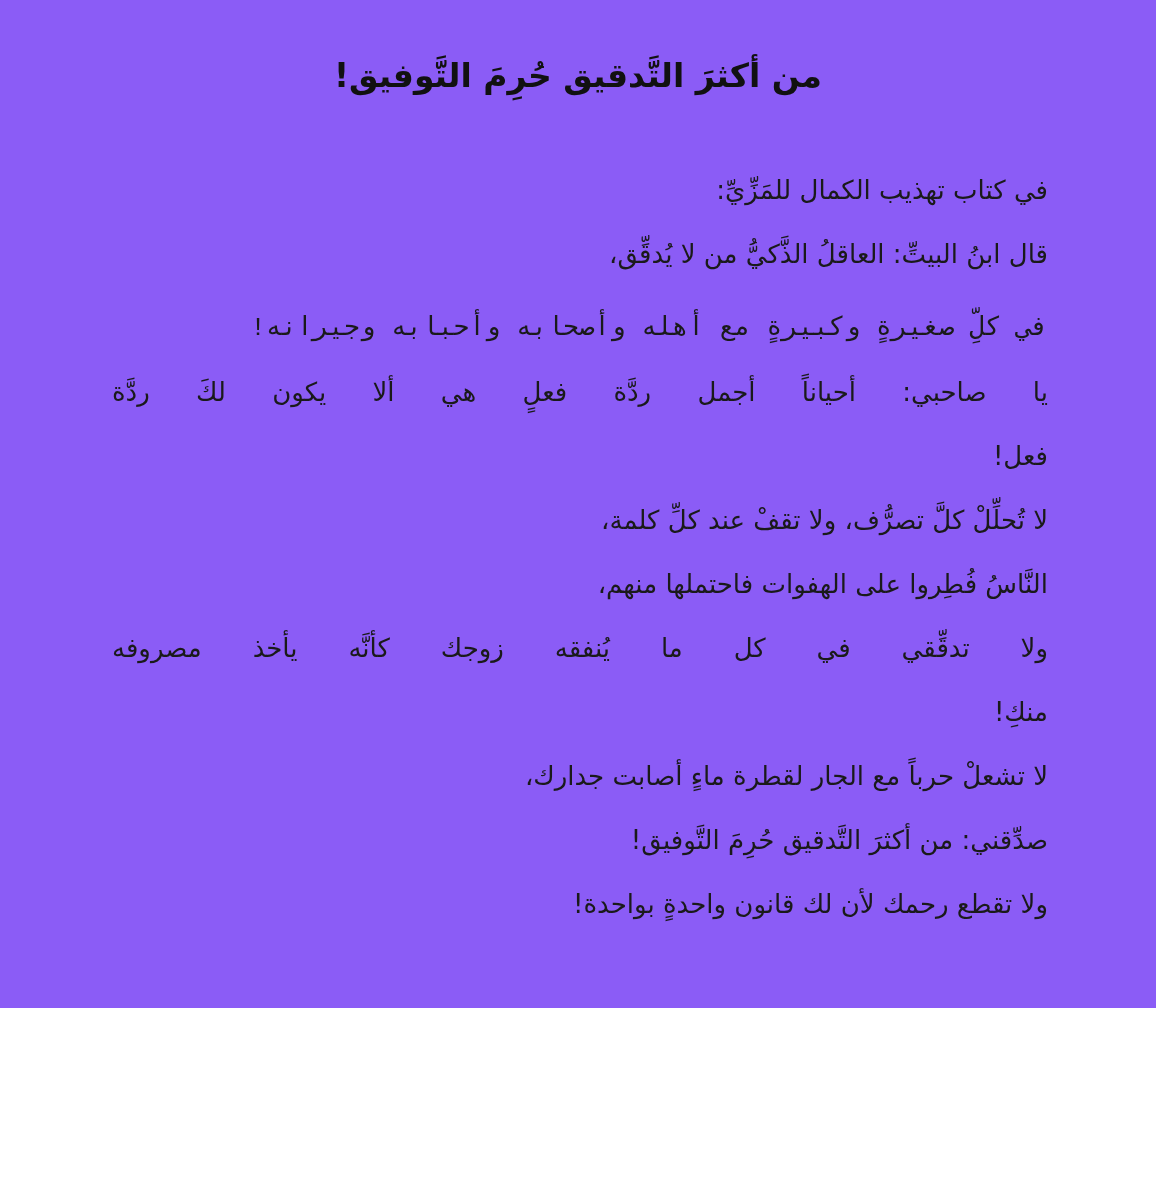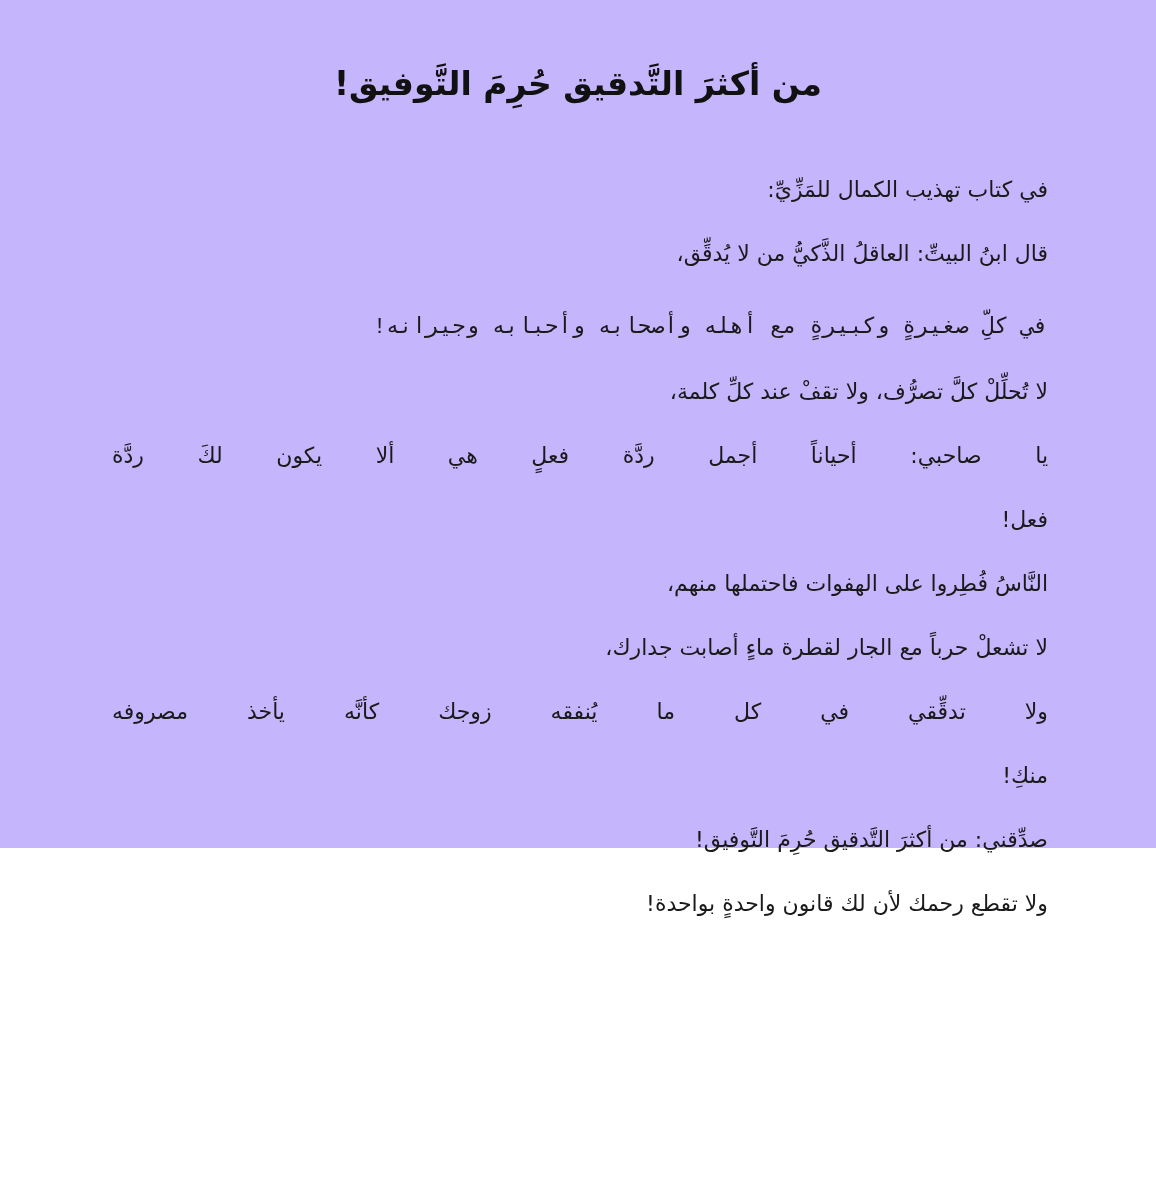--- a/index.html
+++ b/index.html
@@ -13,24 +13,24 @@
     height: 1200px;
     overflow: hidden;
     font-family: "DejaVu Sans", "Liberation Sans", sans-serif;
     color: #161616;
     -webkit-font-smoothing: antialiased;
   }
 
   .page {
     position: relative;
     width: 1156px;
-    height: 848px;
-    background: #c4b5fd;
+    height: 1008px;
+    background: #8b5cf6;
     box-sizing: border-box;
-    padding: 16px;
+    padding: 8px;
   }
 
   
   .title-wrap {
     width: 100%;
     text-align: center;
     padding-top: 24px;
   }
   .doc-title {
     display: inline-block;
@@ -49,21 +49,21 @@
     top: 158px;
     right: 108px;
     left: 112px;
     direction: rtl;
     unicode-bidi: isolate;
   }
 
   .line {
     direction: rtl;
     unicode-bidi: isolate;
-    font-size: 22px;
+    font-size: 26px;
     line-height: 64px;
     color: #1a1a1a;
     white-space: normal;
   }
 
   
   .line.short {
     text-align: right;
     margin-right: 0;
     margin-left: 0;
@@ -106,37 +106,37 @@
   <div class="body-block">
 
     <div class="line short i1 w-1">في كتاب تهذيب الكمال للمَزِّيِّ:</div>
 
     <div class="line short i2 w-1">قال ابنُ البيتِّ: العاقلُ الذَّكيُّ من لا يُدقِّق،</div>
 
     <div class="gap-sm"></div>
 
     <div class="line short i3 w-1">في كلِّ صغيرةٍ وكبيرةٍ مع أهله وأصحابه وأحبابه وجيرانه!</div>
 
-    <div class="line short i5 w-1">لا تُحلِّلْ كلَّ تصرُّف، ولا تقفْ عند كلِّ كلمة،</div>
-
     <div class="line justified i4">
       <span>يا صاحبي: أحياناً أجمل ردَّة فعلٍ هي ألا يكون لكَ ردَّة</span>
       <span class="tail">فعل!</span>
     </div>
+
+    <div class="line short i5 w-1">لا تُحلِّلْ كلَّ تصرُّف، ولا تقفْ عند كلِّ كلمة،</div>
 
     <div class="line short i6 w-1">النَّاسُ فُطِروا على الهفوات فاحتملها منهم،</div>
 
     <div class="line justified">
     </div>
 
-    <div class="line short w-1">لا تشعلْ حرباً مع الجار لقطرة ماءٍ أصابت جدارك،</div>
-
     <div class="line justified">
       <span>ولا تدقِّقي في كل ما يُنفقه زوجك كأنَّه يأخذ مصروفه</span>
       <span class="tail">منكِ!</span>
     </div>
+
+    <div class="line short w-1">لا تشعلْ حرباً مع الجار لقطرة ماءٍ أصابت جدارك،</div>
 
     <div class="line short w-1">صدِّقني: من أكثرَ التَّدقيق حُرِمَ التَّوفيق!</div>
 
     <div class="line short w-1">ولا تقطع رحمك لأن لك قانون واحدةٍ بواحدة!</div>
 
   </div>
 </div>
 
 </body></html>

